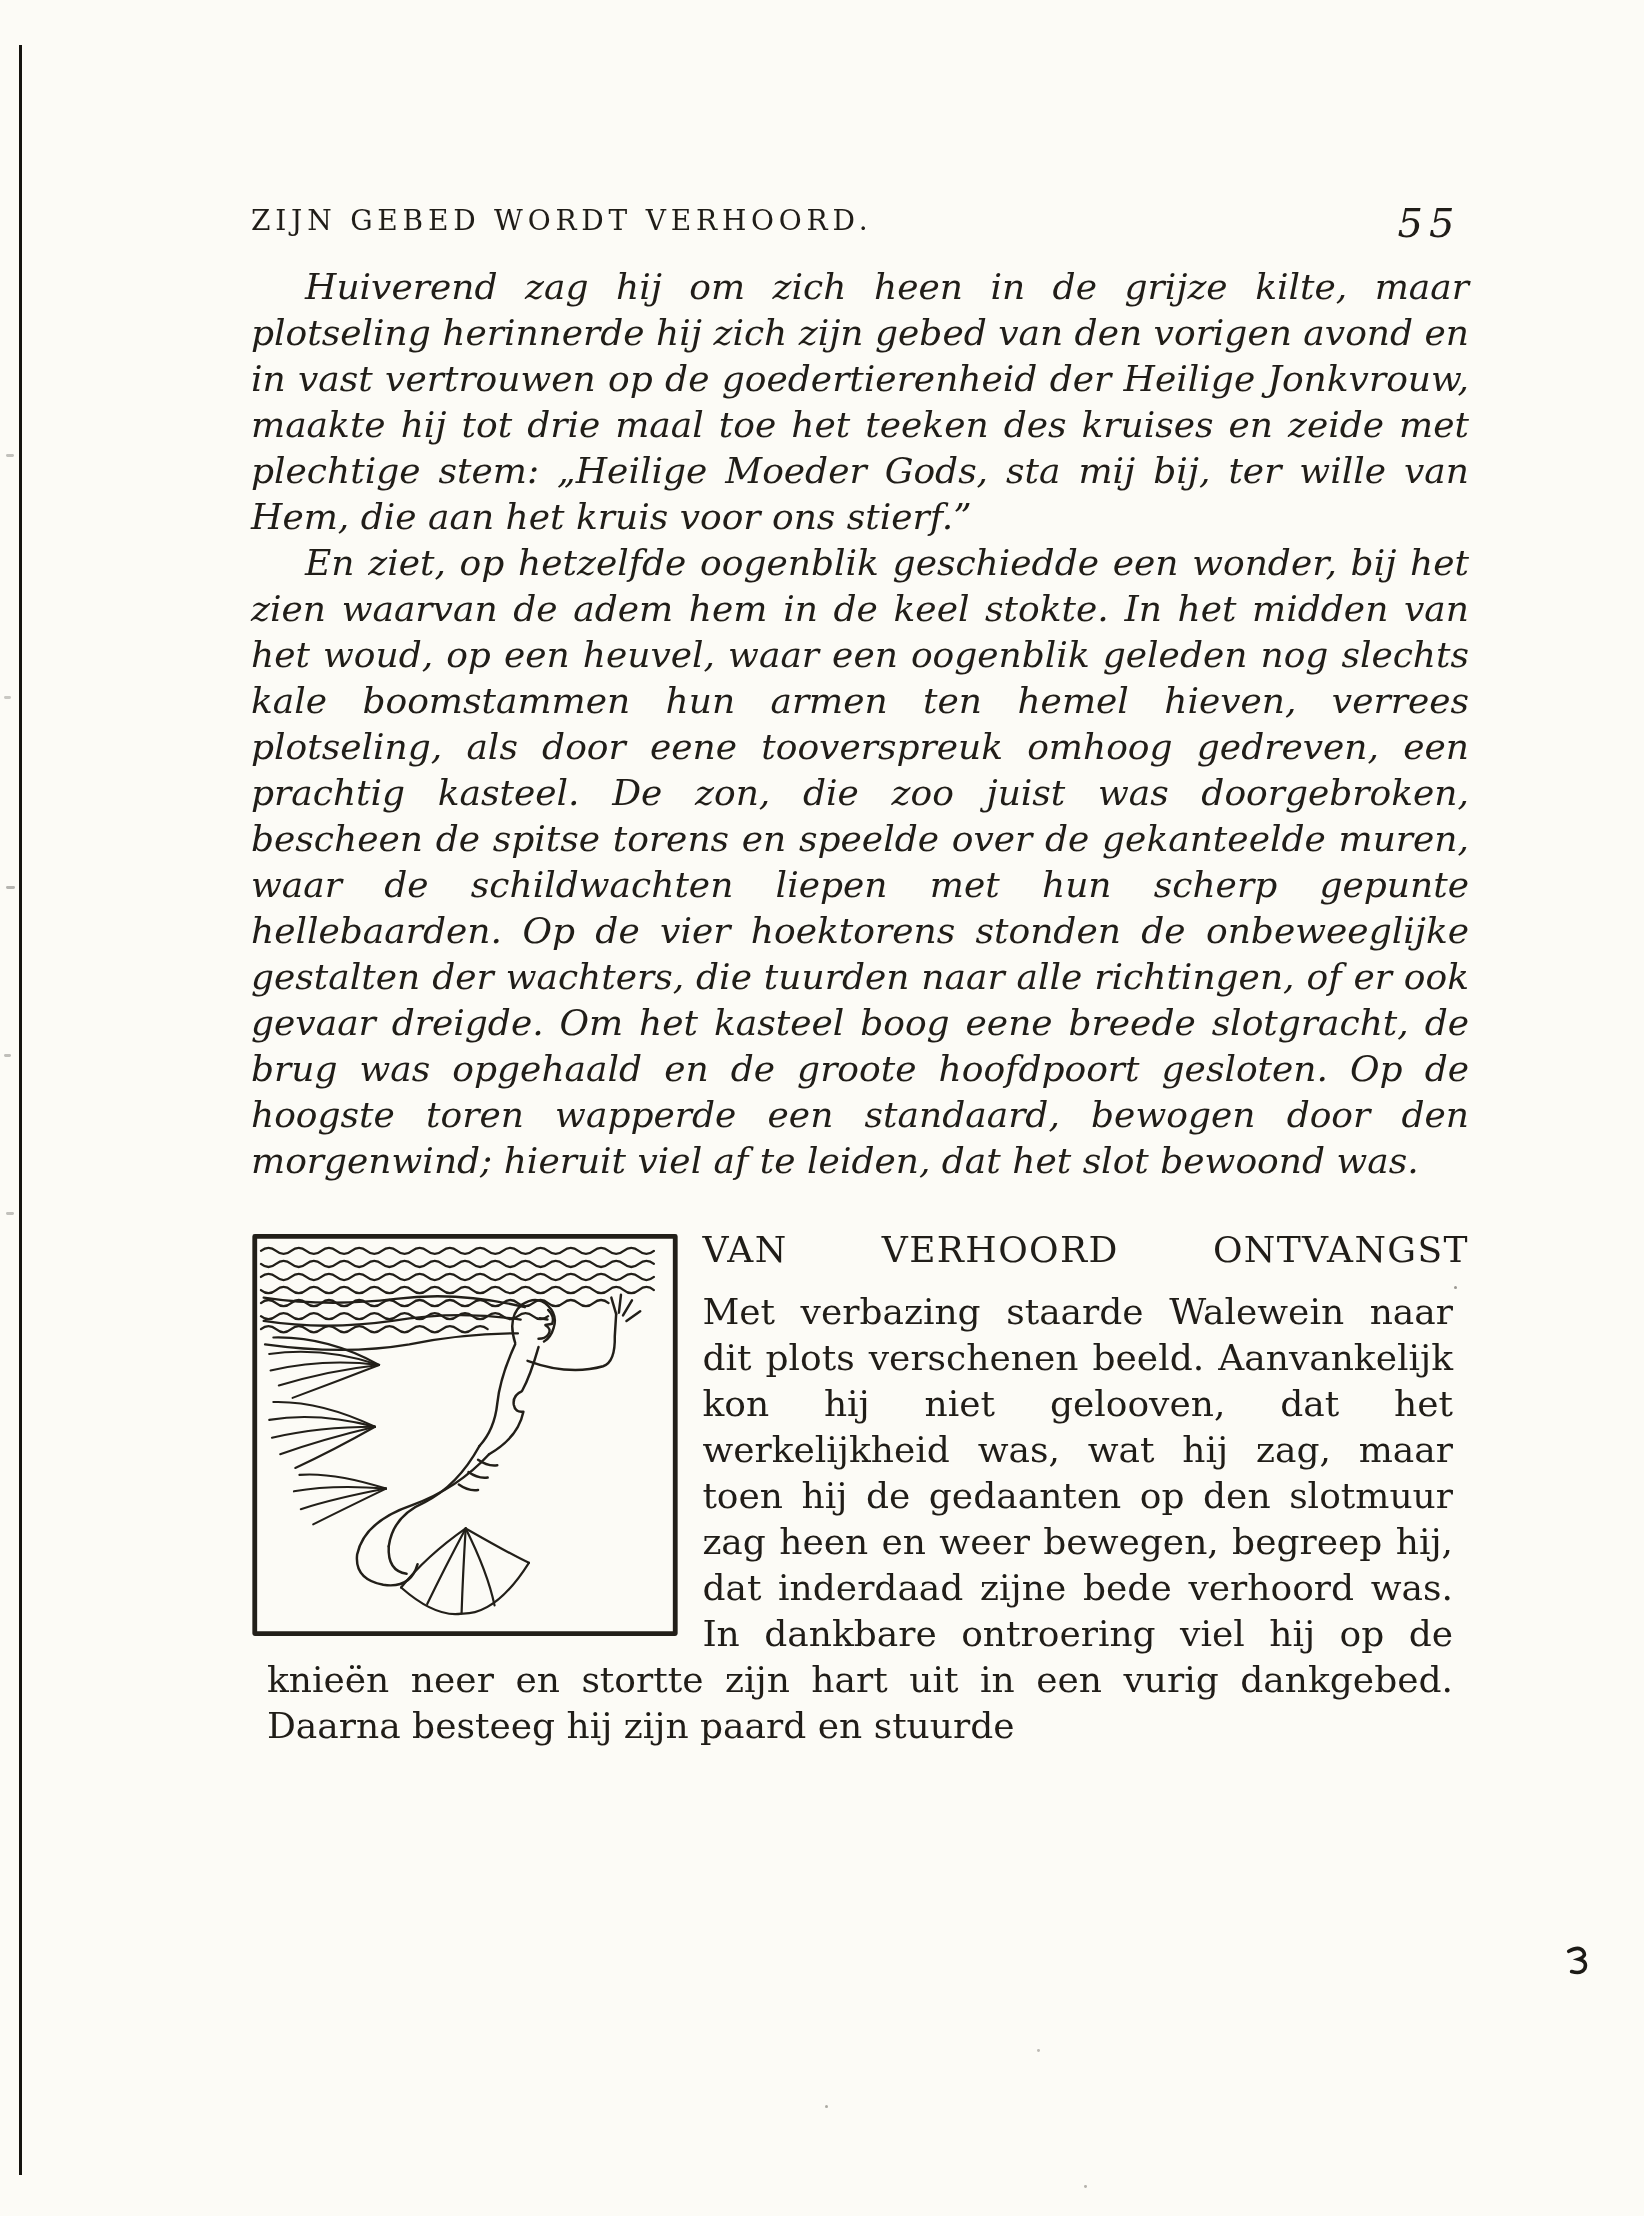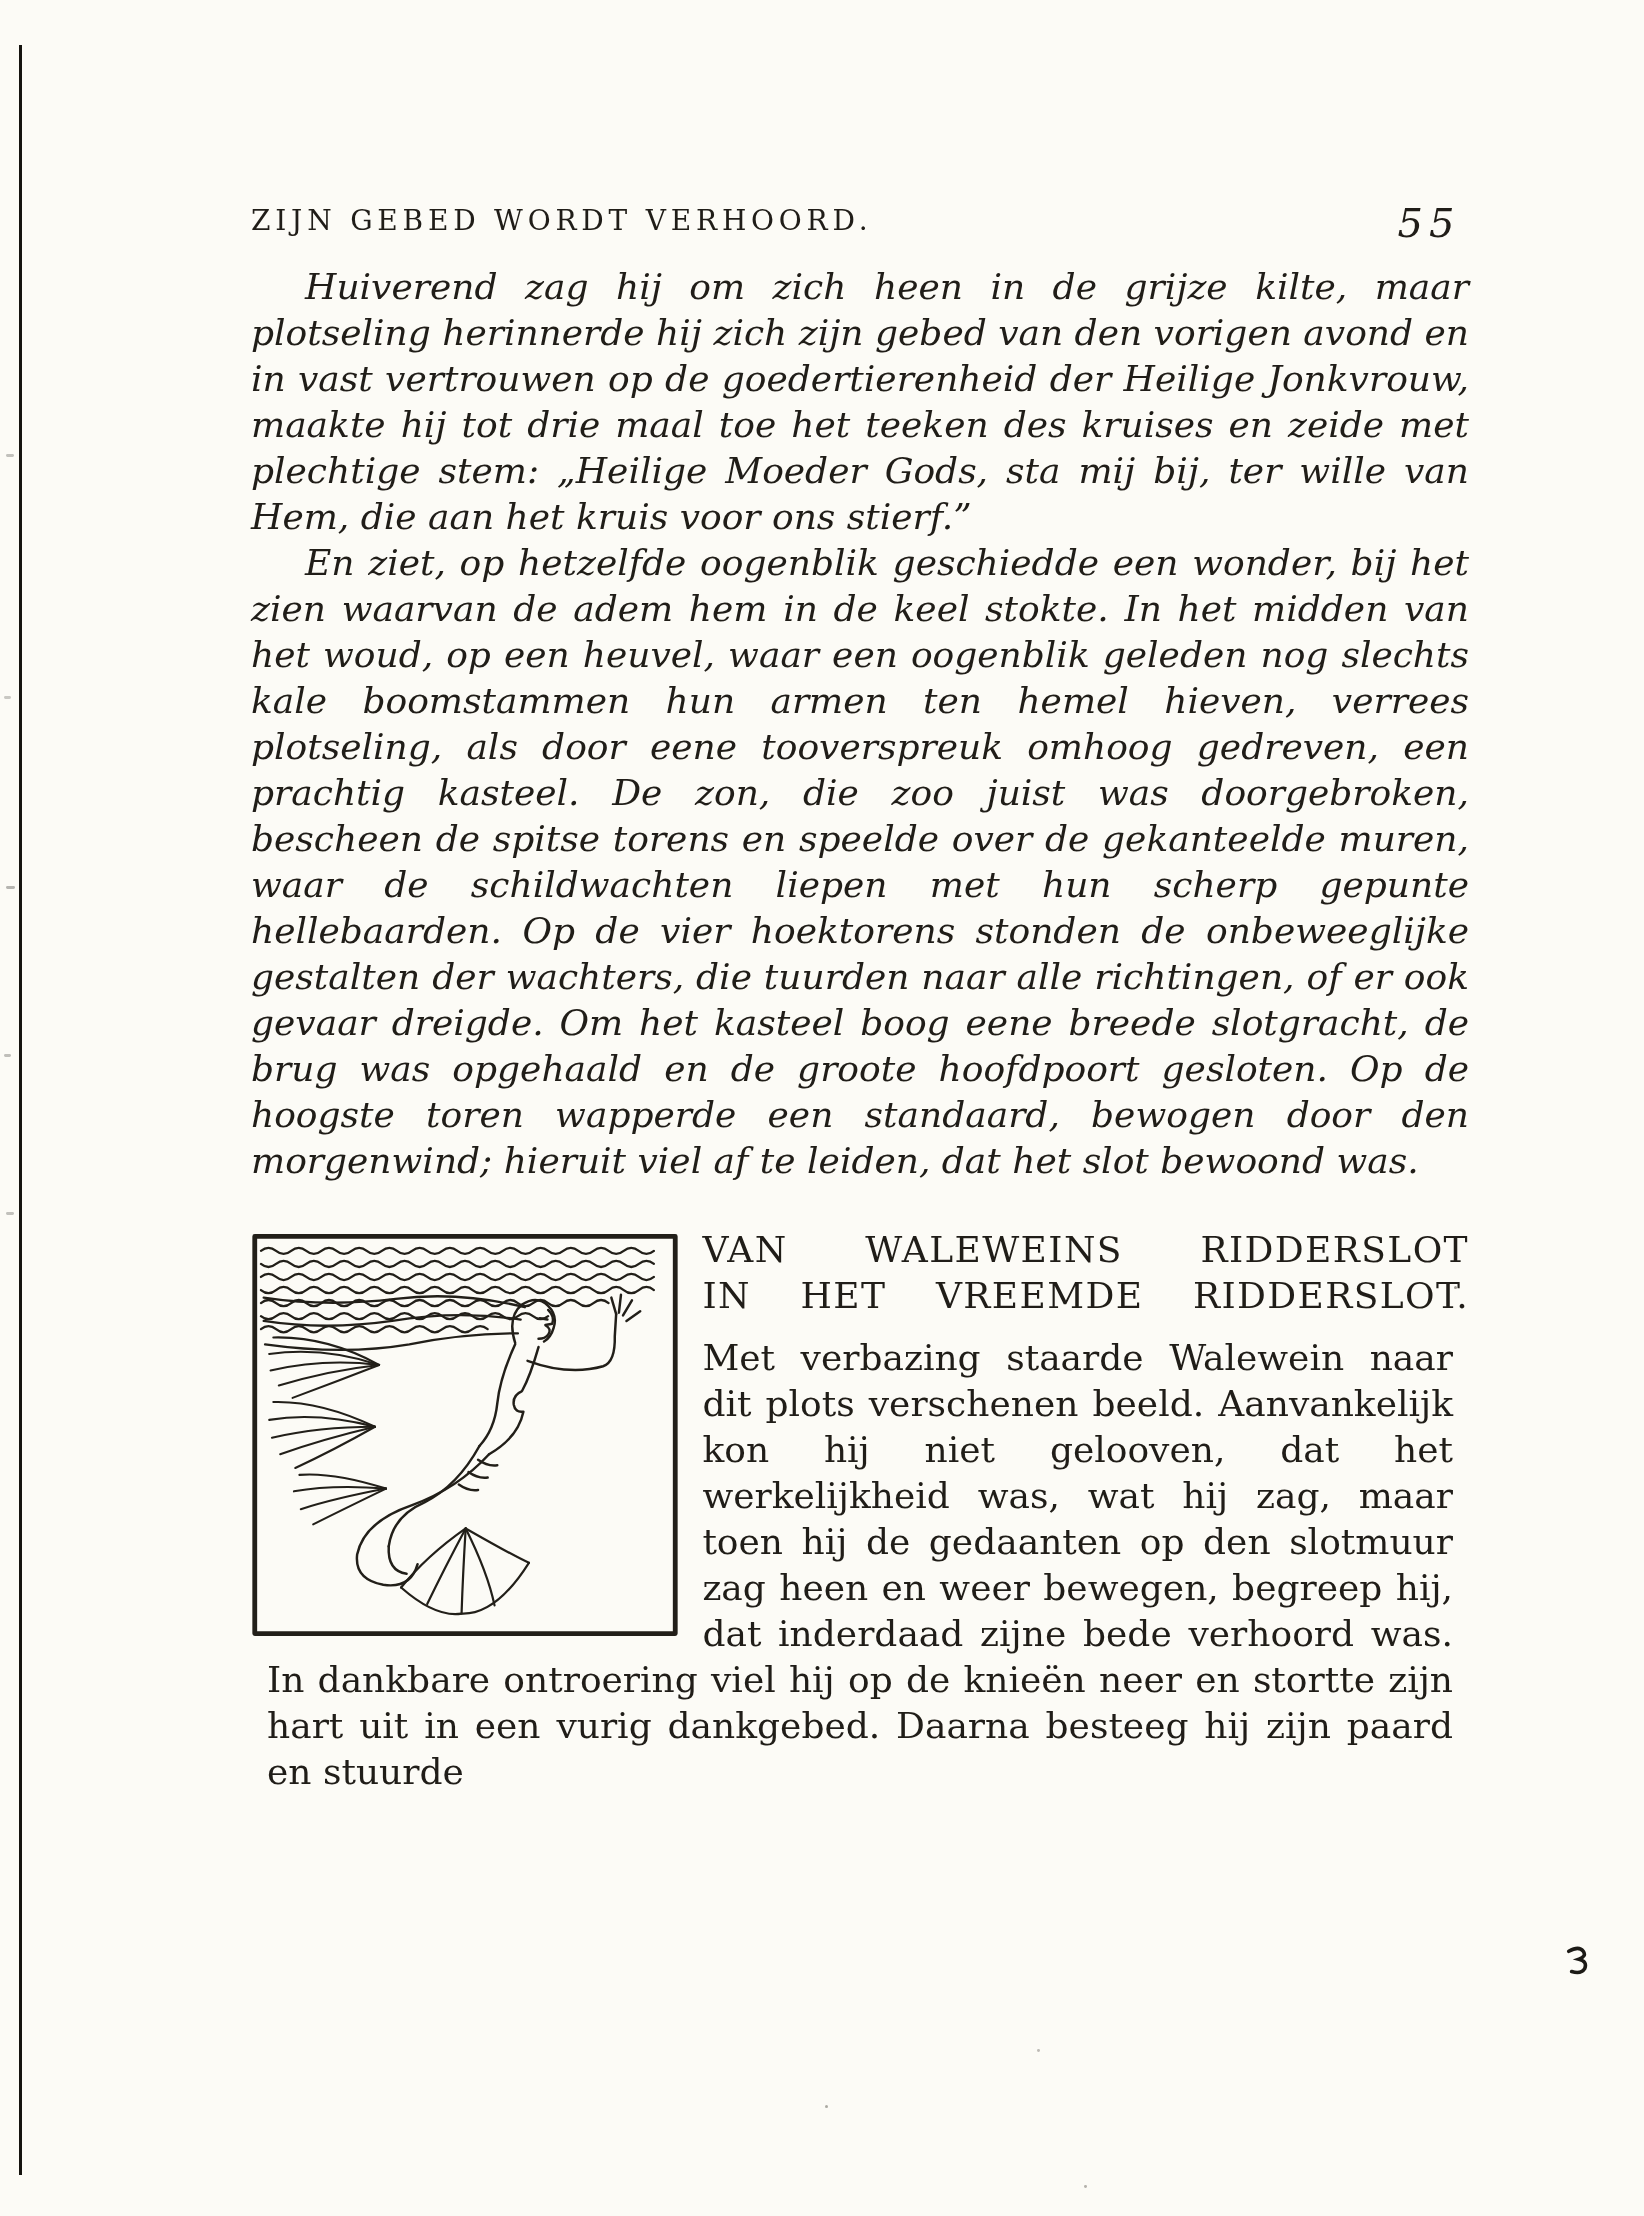--- a/index.html
+++ b/index.html
@@ -133,22 +133,21 @@
               <path d="M196,372 Q120,348 70,352"></path>
               <path d="M196,372 Q118,366 62,376"></path>
               <path d="M196,372 Q122,386 72,402"></path>
               <path d="M196,372 Q134,402 90,424"></path>
             </g>
           </g>
         </svg>
       </figure>
 
       <h2 class="section-heading">
-        <div class="heading-line">VAN WALEWEINS RIDDERSLOT</div>
-        <div class="heading-line">IN HET VREEMDE RIDDERSLOT.</div>
+        <div class="heading-line">VAN VERHOORD ONTVANGST</div>
       </h2>
       <p class="para section-text">Met verbazing staarde Walewein naar dit plots verschenen beeld. Aanvankelijk kon hij niet gelooven, dat het werkelijkheid was, wat hij zag, maar toen hij de gedaanten op den slotmuur zag heen en weer bewegen, begreep hij, dat inderdaad zijne bede verhoord was. In dankbare ontroering viel hij op de knieën neer en stortte zijn hart uit in een vurig dankgebed. Daarna besteeg hij zijn paard en stuurde</p>
     </section>
   </main>
 
   <div class="printer-mark">
     <svg viewBox="0 0 38 44" xmlns="http://www.w3.org/2000/svg">
       <path d="M8,10 Q22,2 28,10 Q33,17 22,21 Q34,24 30,34 Q25,42 12,38" fill="none" stroke="#1c1a16" stroke-width="5" stroke-linecap="round"></path>
     </svg>
   </div>

